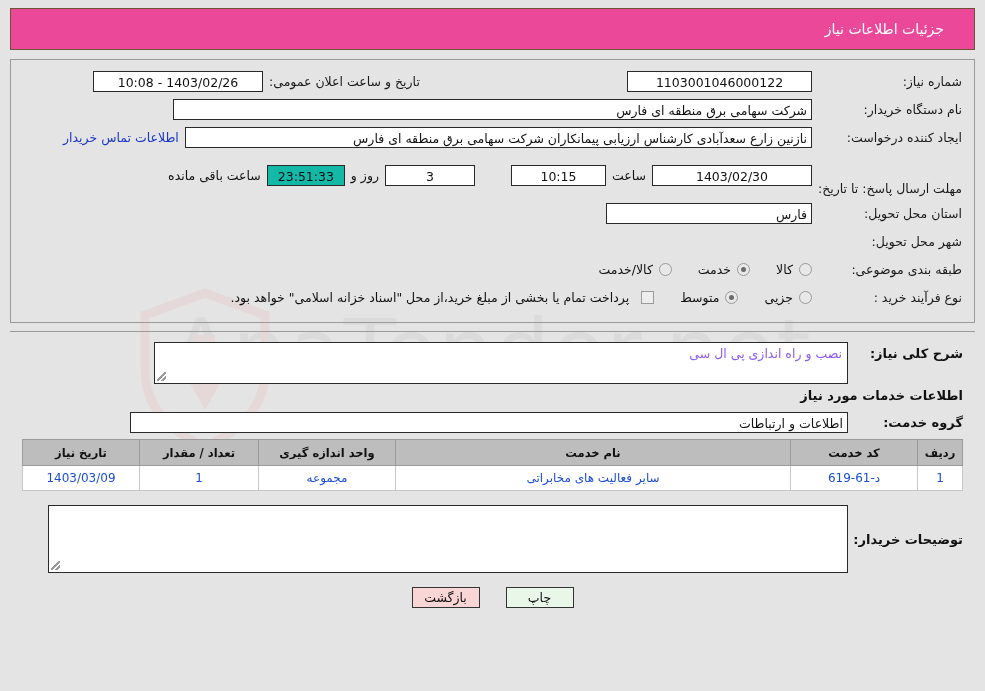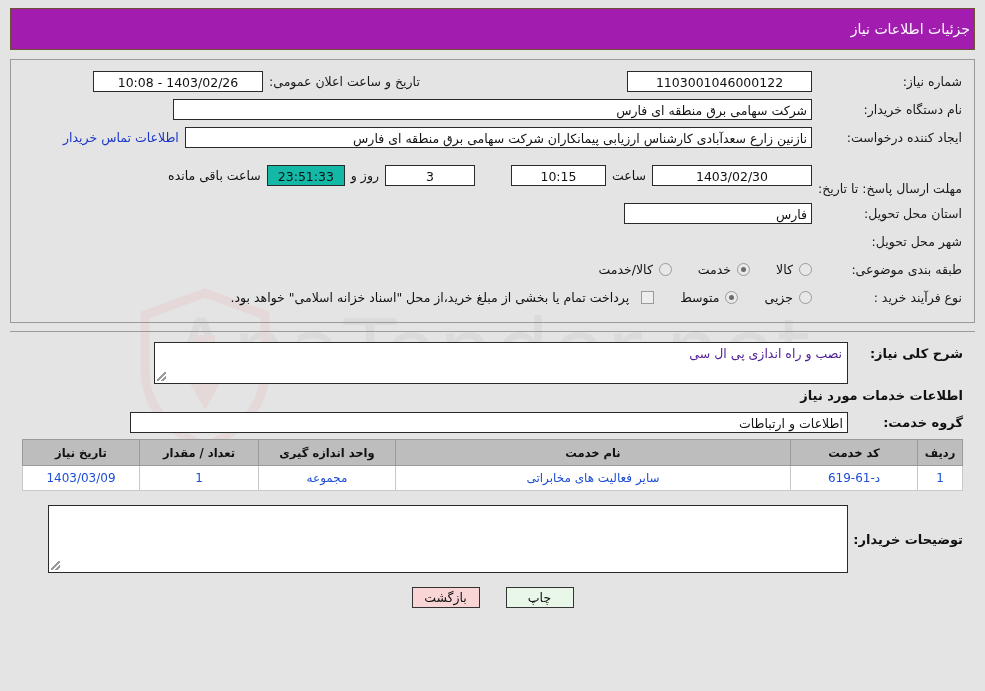--- a/index.html
+++ b/index.html
@@ -31,27 +31,27 @@
   }
 
   
   .page {
     position: relative;
     z-index: 2;
     padding: 8px 10px 0 10px;
     box-sizing: border-box;
   }
   .header-bar {
-    background: #a21caf;
+    background: #ec4899;
     border: 1px solid #6d5334;
     height: 42px;
     display: flex;
     align-items: center;
     justify-content: flex-start;
-    padding: 0 4px;
+    padding: 0 30px;
     box-sizing: border-box;
   }
   .header-title {
     color: #ffffff;
     font-size: 14px;
     font-weight: normal;
     letter-spacing: 0.2px;
   }
 
   
@@ -176,21 +176,21 @@
   }
 
   .textarea-box {
     border: 1px solid #2a2a2a;
     background: #ffffff;
     box-sizing: border-box;
     position: relative;
     font-size: 12.5px;
     padding: 3px 5px;
     text-align: right;
-    color: #4c1d95;
+    color: #8b5cf6;
   }
   .textarea-box::after {
     content: "";
     position: absolute;
     left: 2px; bottom: 2px;
     width: 9px; height: 9px;
     background:
       linear-gradient(135deg, transparent 0 44%, #9a9a9a 44% 56%, transparent 56% 100%),
       linear-gradient(135deg, transparent 0 72%, #9a9a9a 72% 84%, transparent 84% 100%);
   }
@@ -301,21 +301,21 @@
       <div class="field" style="width:95px">10:15</div>
       <div style="width:36px"></div>
       <div class="field" style="width:90px">3</div>
       <div class="inline-label">روز و</div>
       <div class="field cream" style="width:78px">23:51:33</div>
       <div class="inline-label">ساعت باقی مانده</div>
     </div>
 
     <div class="row">
       <div class="lbl w-right">استان محل تحویل:</div>
-      <div class="field rt" style="width:188px">فارس</div>
+      <div class="field rt" style="width:206px">فارس</div>
     </div>
 
     <div class="row">
       <div class="lbl w-right">شهر محل تحویل:</div>
     </div>
 
     <div class="row">
       <div class="lbl w-right">طبقه بندی موضوعی:</div>
       <div class="radio-item">
         <span class="radio"></span>

